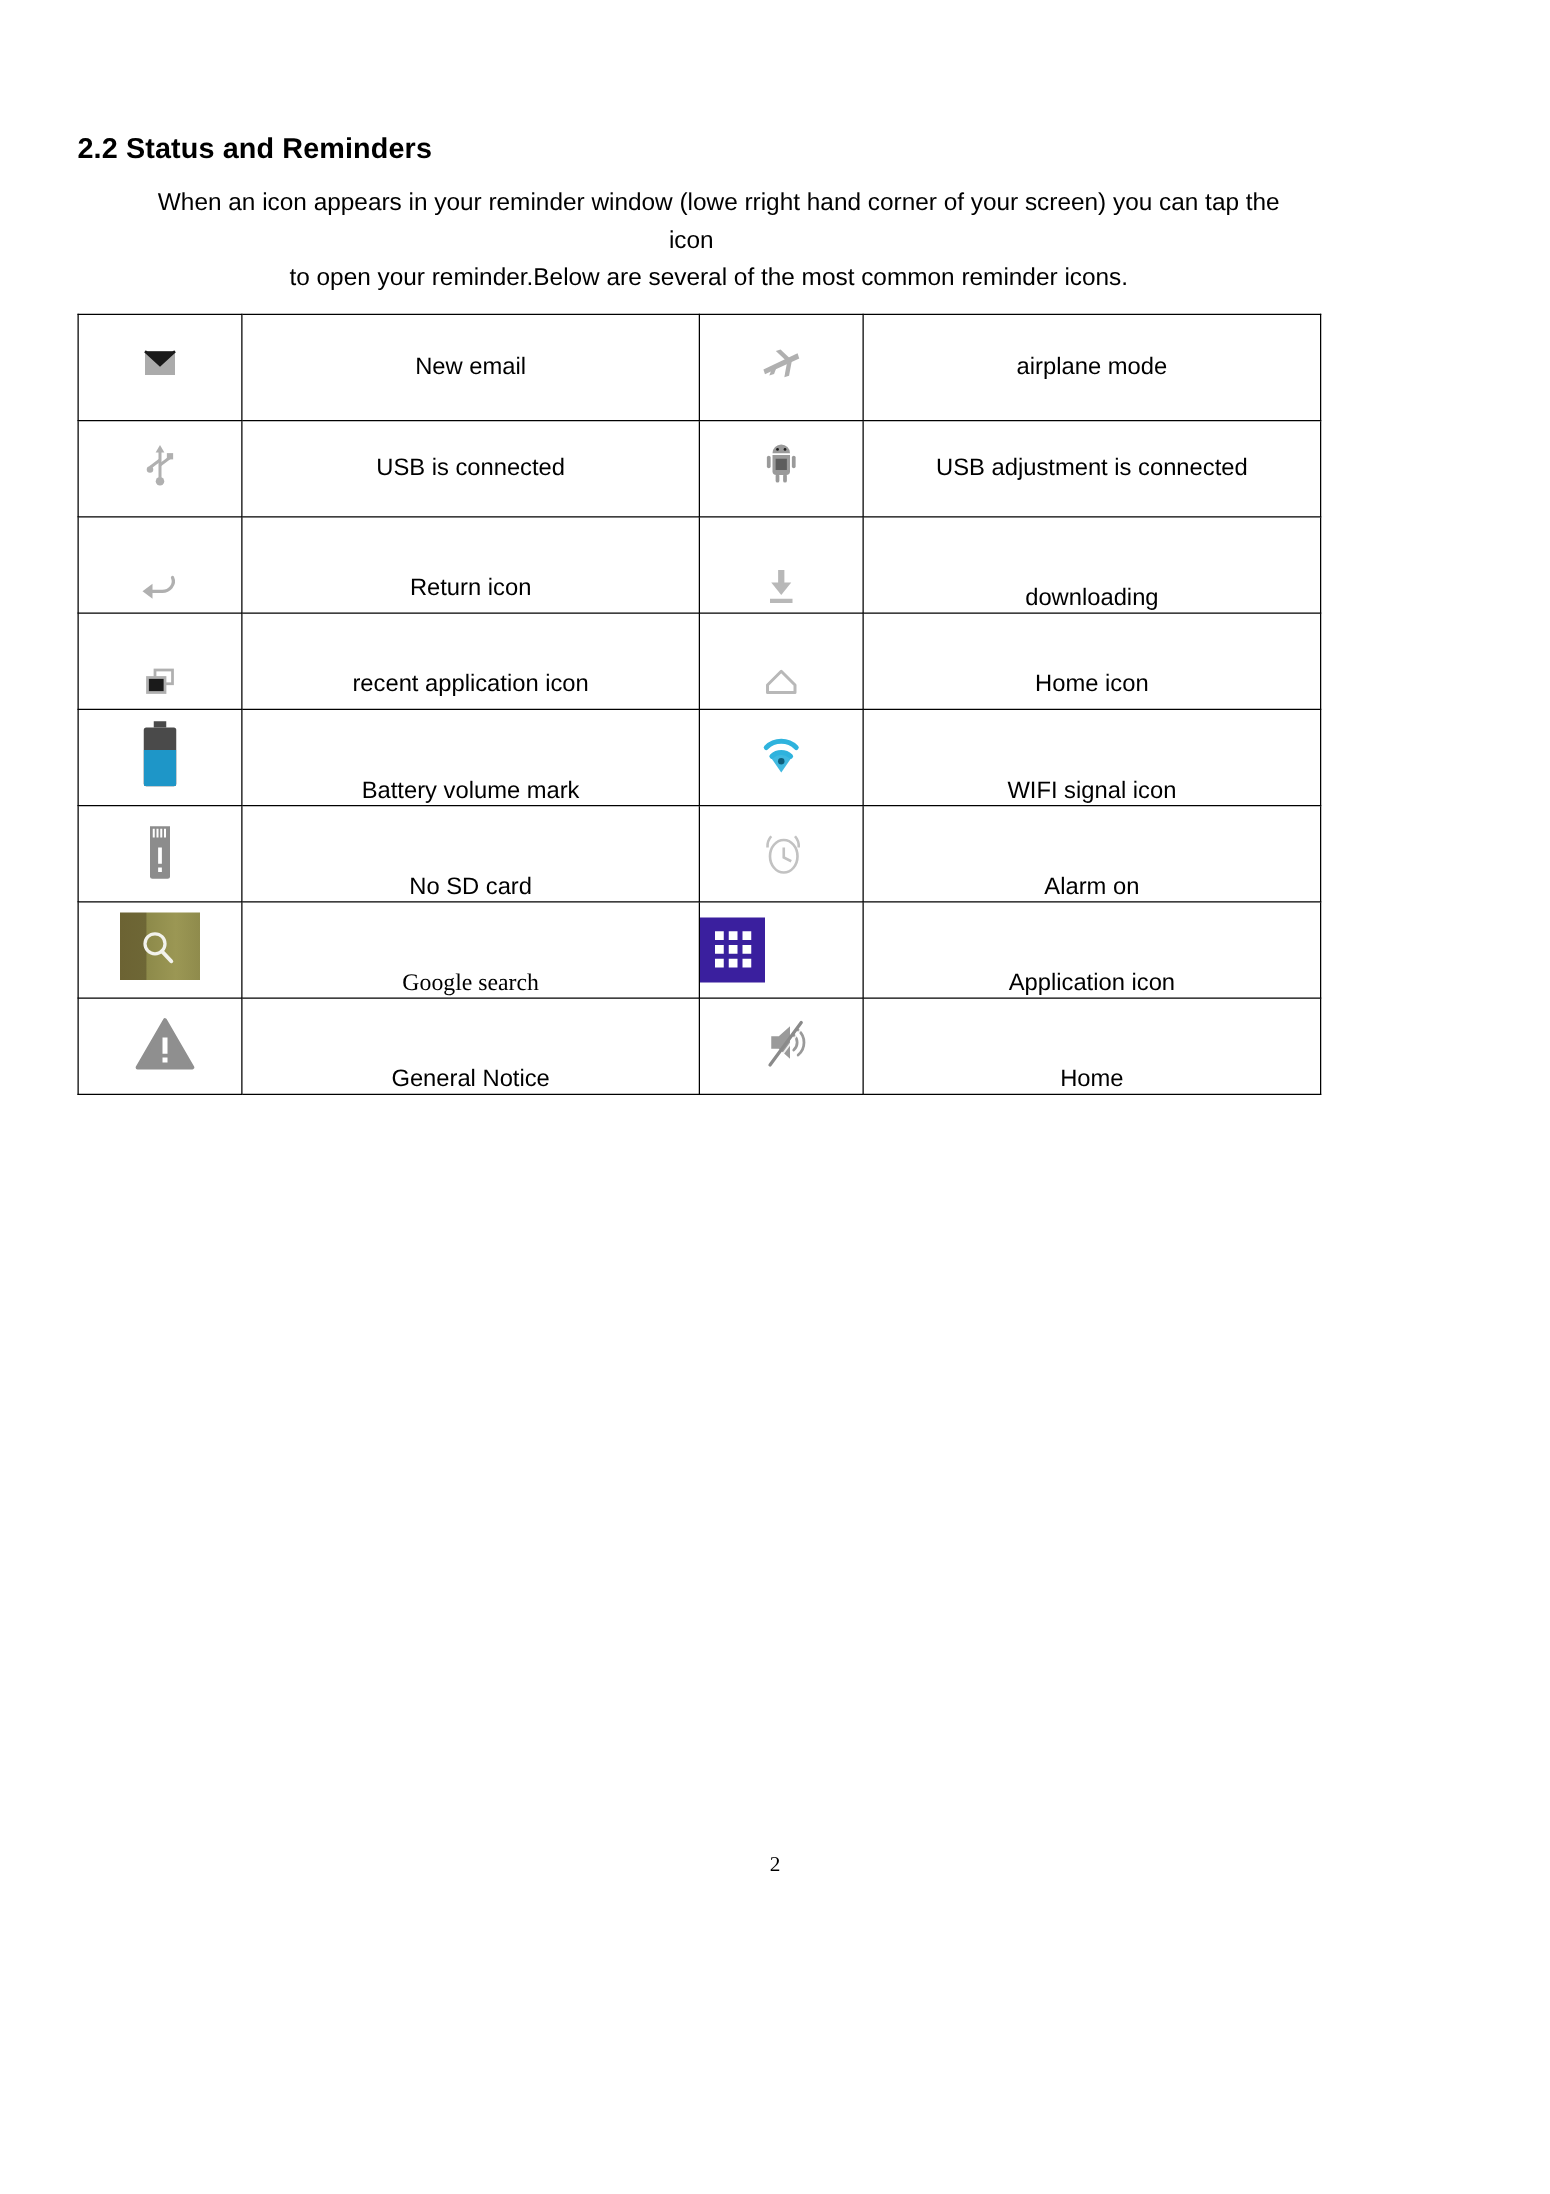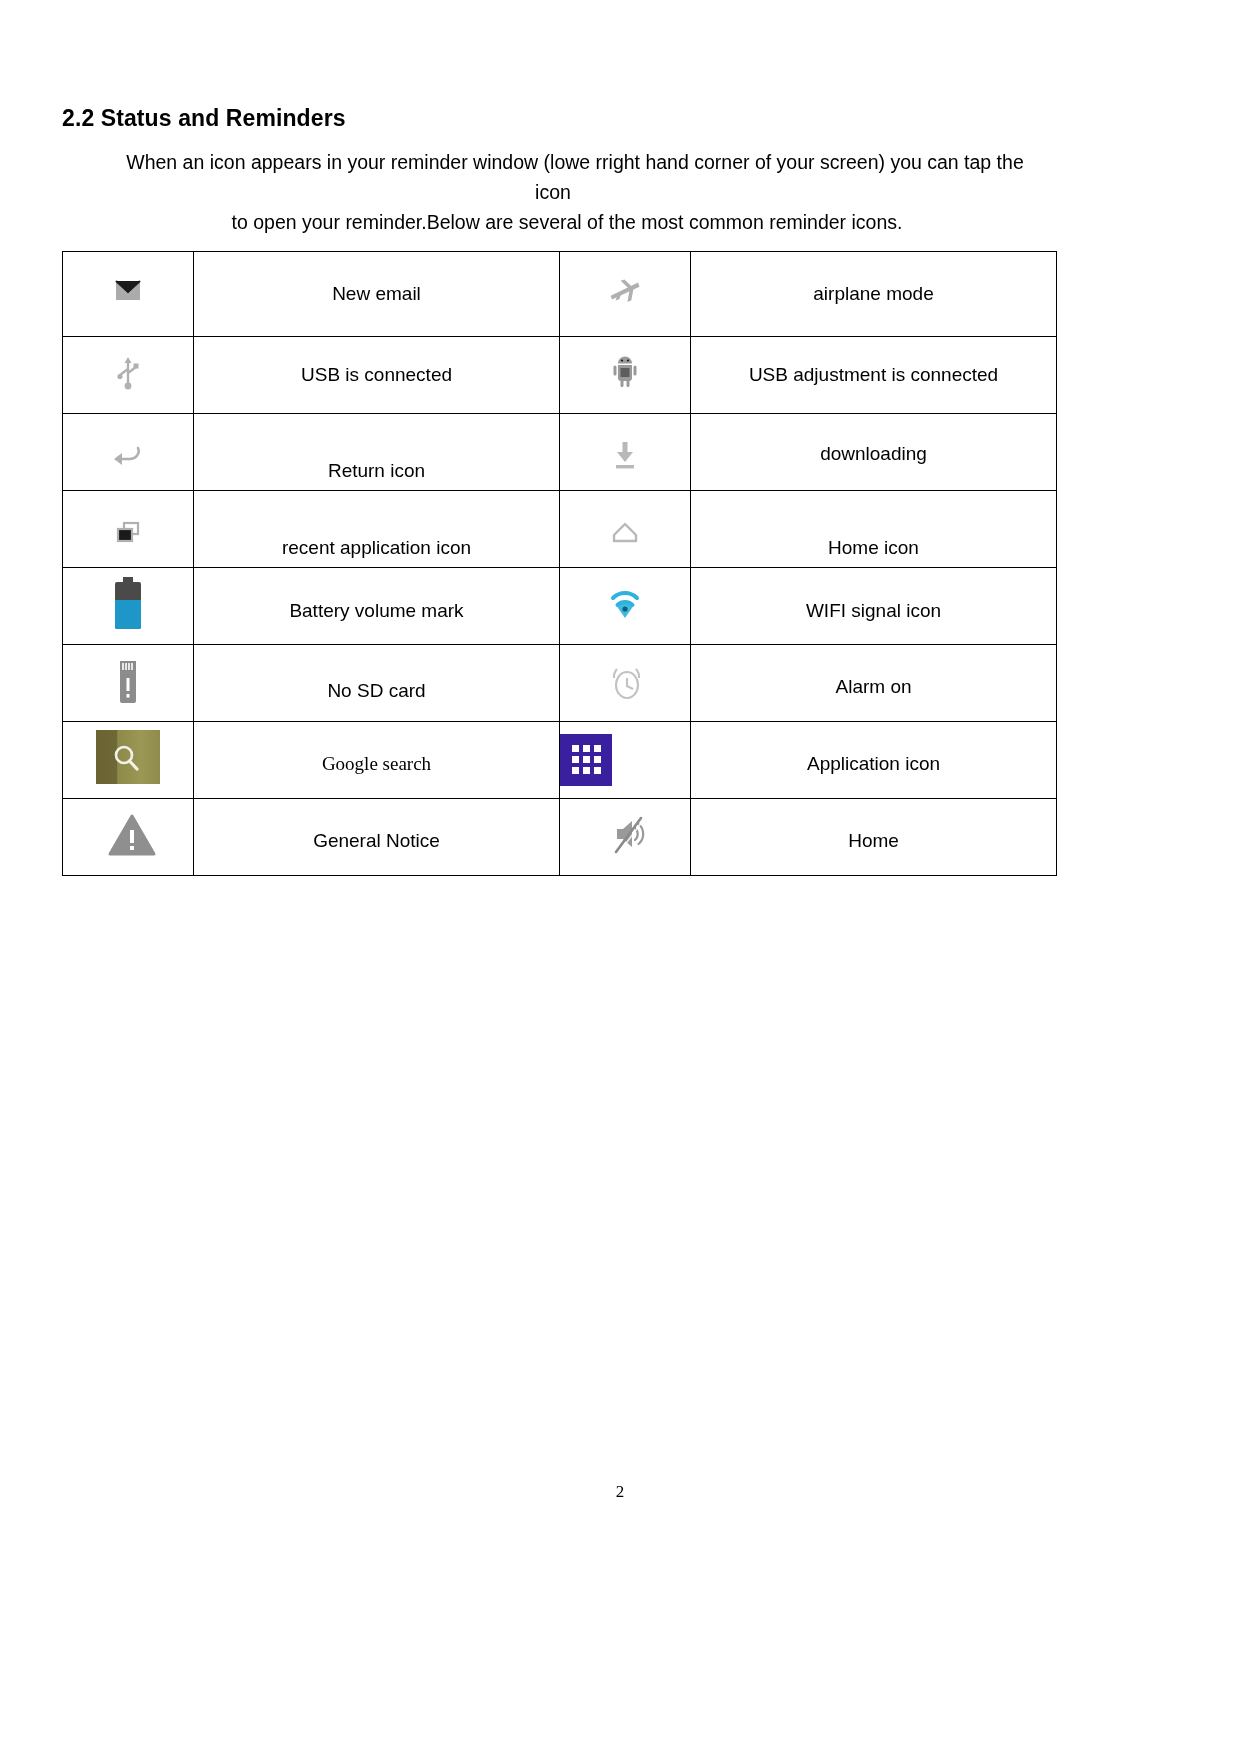--- a/index.html
+++ b/index.html
@@ -81,21 +81,21 @@
   tr.tr-std td { height: 76px; }
 
   .cellbox {
     display: flex;
     align-items: center;
     justify-content: center;
     width: 100%;
     height: 100%;
     box-sizing: border-box;
   }
-  .label-top   { align-items: center; padding-top: 6px; }
+  .label-top   { align-items: flex-end; padding-top: 6px; }
   .label-mid-l { align-items: flex-end; padding-bottom: 8px; }
 
   
   .ico {
     display: inline-block;
     position: relative;
     line-height: 0;
   }
   .sq-dark {
     width: 42px; height: 47px;

